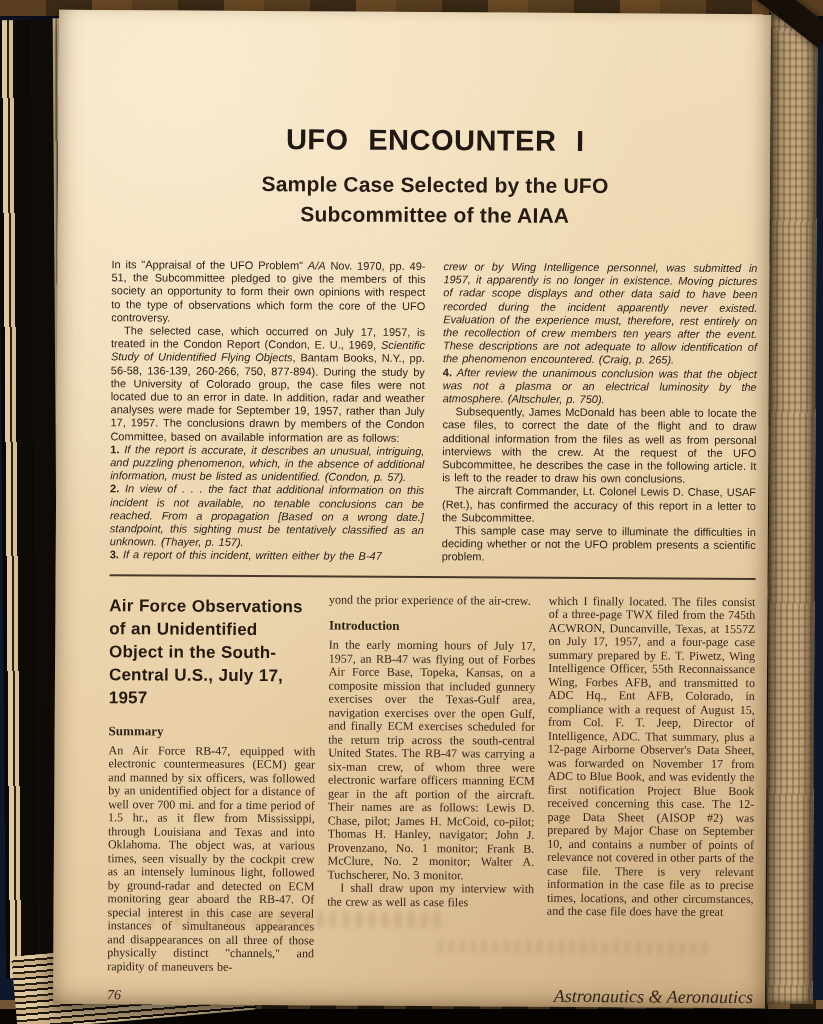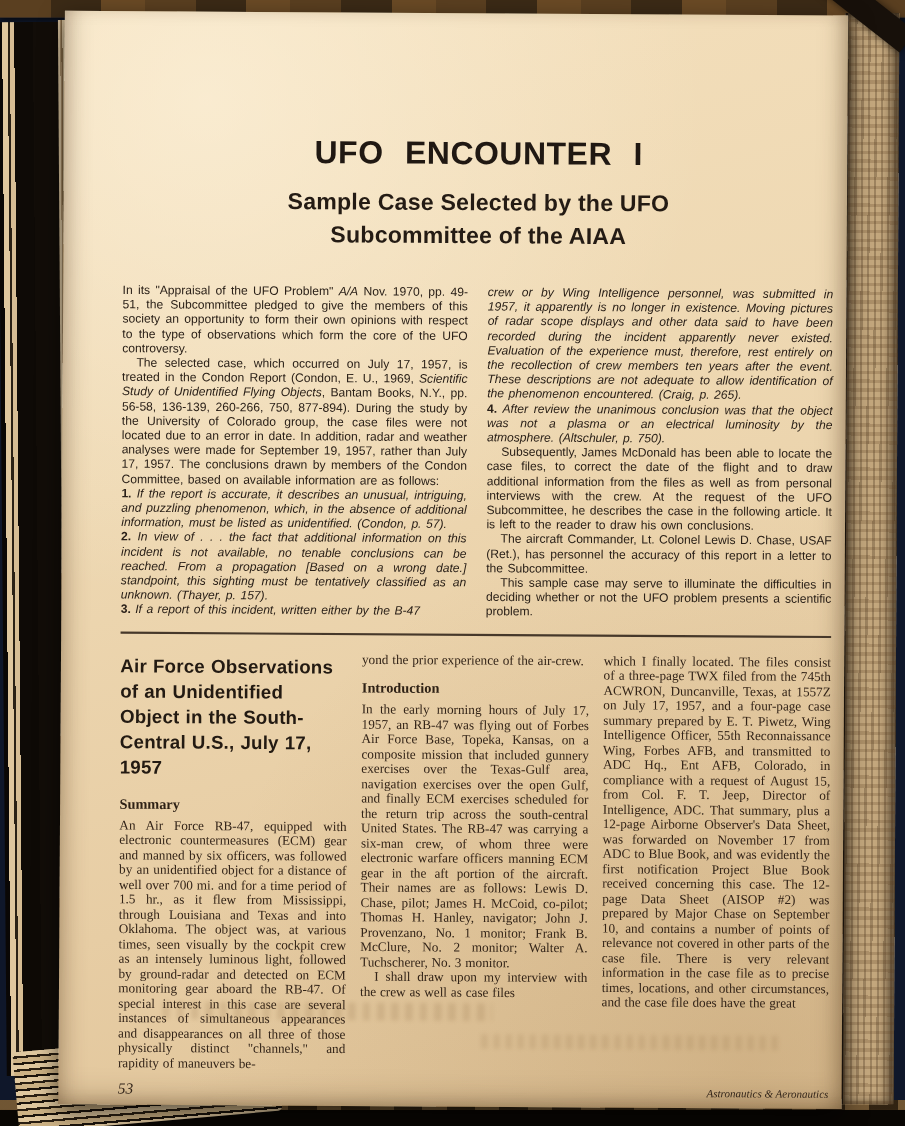--- a/index.html
+++ b/index.html
@@ -53,21 +53,21 @@
   .b{font-weight:700;font-style:normal;}
   .rule{border-top:2px solid #46382a;margin-top:12px;}
   .article{display:flex;gap:13px;margin-top:16px;font:12px/13.5px "Liberation Serif",serif;
     text-align:justify;color:#332418;word-spacing:.5px;}
   .acol{flex:1;min-width:0;}
   .col-title{font:700 17px/23px "Liberation Sans",sans-serif;color:#231a12;margin:2px 0 14px;
     text-align:left;letter-spacing:.2px;}
   .subhead{font:700 13px/15px "Liberation Serif",serif;margin:11px 0 6px;color:#2e2115;}
   .footer{display:flex;justify-content:space-between;align-items:baseline;margin-top:10px;
     font-style:italic;font-size:14px;color:#33251a;}
-  .journal{font-size:10px;}
+  .journal{font-size:18px;}
   .smudge{position:absolute;pointer-events:none;filter:blur(2px);}
   .s1{left:40px;top:900px;width:300px;height:16px;opacity:.3;
     background:repeating-linear-gradient(90deg,rgba(120,85,45,.5) 0 7px,transparent 7px 13px);}
   .s2{left:330px;top:928px;width:270px;height:13px;opacity:.26;
     background:repeating-linear-gradient(90deg,rgba(120,85,45,.5) 0 6px,transparent 6px 11px);}
 </style>
 </head>
 <body>
 
 <div class="stage">
@@ -91,21 +91,21 @@
             <p class="noindent"><span>In its "Appraisal of the UFO Problem" </span><span class="i">A/A</span><span> Nov. 1970, pp. 49-51, the Subcommittee pledged to give the members of this society an opportunity to form their own opinions with respect to the type of observations which form the core of the UFO controversy.</span></p>
             <p><span>The selected case, which occurred on July 17, 1957, is treated in the Condon Report (Condon, E. U., 1969, </span><span class="i">Scientific Study of Unidentified Flying Objects</span><span>, Bantam Books, N.Y., pp. 56-58, 136-139, 260-266, 750, 877-894). During the study by the University of Colorado group, the case files were not located due to an error in date. In addition, radar and weather analyses were made for September 19, 1957, rather than July 17, 1957. The conclusions drawn by members of the Condon Committee, based on available information are as follows:</span></p>
             <p class="noindent"><span class="b">1.</span><span class="i"> If the report is accurate, it describes an unusual, intriguing, and puzzling phenomenon, which, in the absence of additional information, must be listed as unidentified. (Condon, p. 57).</span></p>
             <p class="noindent"><span class="b">2.</span><span class="i"> In view of . . . the fact that additional information on this incident is not available, no tenable conclusions can be reached. From a propagation [Based on a wrong date.] standpoint, this sighting must be tentatively classified as an unknown. (Thayer, p. 157).</span></p>
             <p class="noindent"><span class="b">3.</span><span class="i"> If a report of this incident, written either by the B-47</span></p>
           </div>
         <div class="icol">
             <p class="noindent"><span class="i">crew or by Wing Intelligence personnel, was submitted in 1957, it apparently is no longer in existence. Moving pictures of radar scope displays and other data said to have been recorded during the incident apparently never existed. Evaluation of the experience must, therefore, rest entirely on the recollection of crew members ten years after the event. These descriptions are not adequate to allow identification of the phenomenon encountered. (Craig, p. 265).</span></p>
             <p class="noindent"><span class="b">4.</span><span class="i"> After review the unanimous conclusion was that the object was not a plasma or an electrical luminosity by the atmosphere. (Altschuler, p. 750).</span></p>
             <p><span>Subsequently, James McDonald has been able to locate the case files, to correct the date of the flight and to draw additional information from the files as well as from personal interviews with the crew. At the request of the UFO Subcommittee, he describes the case in the following article. It is left to the reader to draw his own conclusions.</span></p>
-            <p><span>The aircraft Commander, Lt. Colonel Lewis D. Chase, USAF (Ret.), has personnel the accuracy of this report in a letter to the Subcommittee.</span></p>
+            <p><span>The aircraft Commander, Lt. Colonel Lewis D. Chase, USAF (Ret.), has confirmed the accuracy of this report in a letter to the Subcommittee.</span></p>
             <p><span>This sample case may serve to illuminate the difficulties in deciding whether or not the UFO problem presents a scientific problem.</span></p>
           </div>
       </div>
 
       <div class="rule"></div>
 
       <div class="article">
         <div class="acol">
             <h2 class="col-title">Air Force Observations of an Unidentified Object in the South-Central U.S., July 17, 1957</h2>
             <h3 class="subhead">Summary</h3>
@@ -116,21 +116,21 @@
             <h3 class="subhead">Introduction</h3>
             <p class="noindent"><span>In the early morning hours of July 17, 1957, an RB-47 was flying out of Forbes Air Force Base, Topeka, Kansas, on a composite mission that included gunnery exercises over the Texas-Gulf area, navigation exercises over the open Gulf, and finally ECM exercises scheduled for the return trip across the south-central United States. The RB-47 was carrying a six-man crew, of whom three were electronic warfare officers manning ECM gear in the aft portion of the aircraft. Their names are as follows: Lewis D. Chase, pilot; James H. McCoid, co-pilot; Thomas H. Hanley, navigator; John J. Provenzano, No. 1 monitor; Frank B. McClure, No. 2 monitor; Walter A. Tuchscherer, No. 3 monitor.</span></p>
             <p><span>I shall draw upon my interview with the crew as well as case files</span></p>
           </div>
         <div class="acol">
             <p class="noindent"><span>which I finally located. The files consist of a three-page TWX filed from the 745th ACWRON, Duncanville, Texas, at 1557Z on July 17, 1957, and a four-page case summary prepared by E. T. Piwetz, Wing Intelligence Officer, 55th Reconnaissance Wing, Forbes AFB, and transmitted to ADC Hq., Ent AFB, Colorado, in compliance with a request of August 15, from Col. F. T. Jeep, Director of Intelligence, ADC. That summary, plus a 12-page Airborne Observer's Data Sheet, was forwarded on November 17 from ADC to Blue Book, and was evidently the first notification Project Blue Book received concerning this case. The 12-page Data Sheet (AISOP #2) was prepared by Major Chase on September 10, and contains a number of points of relevance not covered in other parts of the case file. There is very relevant information in the case file as to precise times, locations, and other circumstances, and the case file does have the great</span></p>
           </div>
       </div>
 
       <div class="footer">
-        <span class="pgnum">53</span>
+        <span class="pgnum">76</span>
         <span class="journal">Astronautics &amp; Aeronautics</span>
       </div>
 
       <div class="smudge s1"></div>
       <div class="smudge s2"></div>
     </div>
   </div>
 
   <div class="wood-bottom"></div>
 </div>

